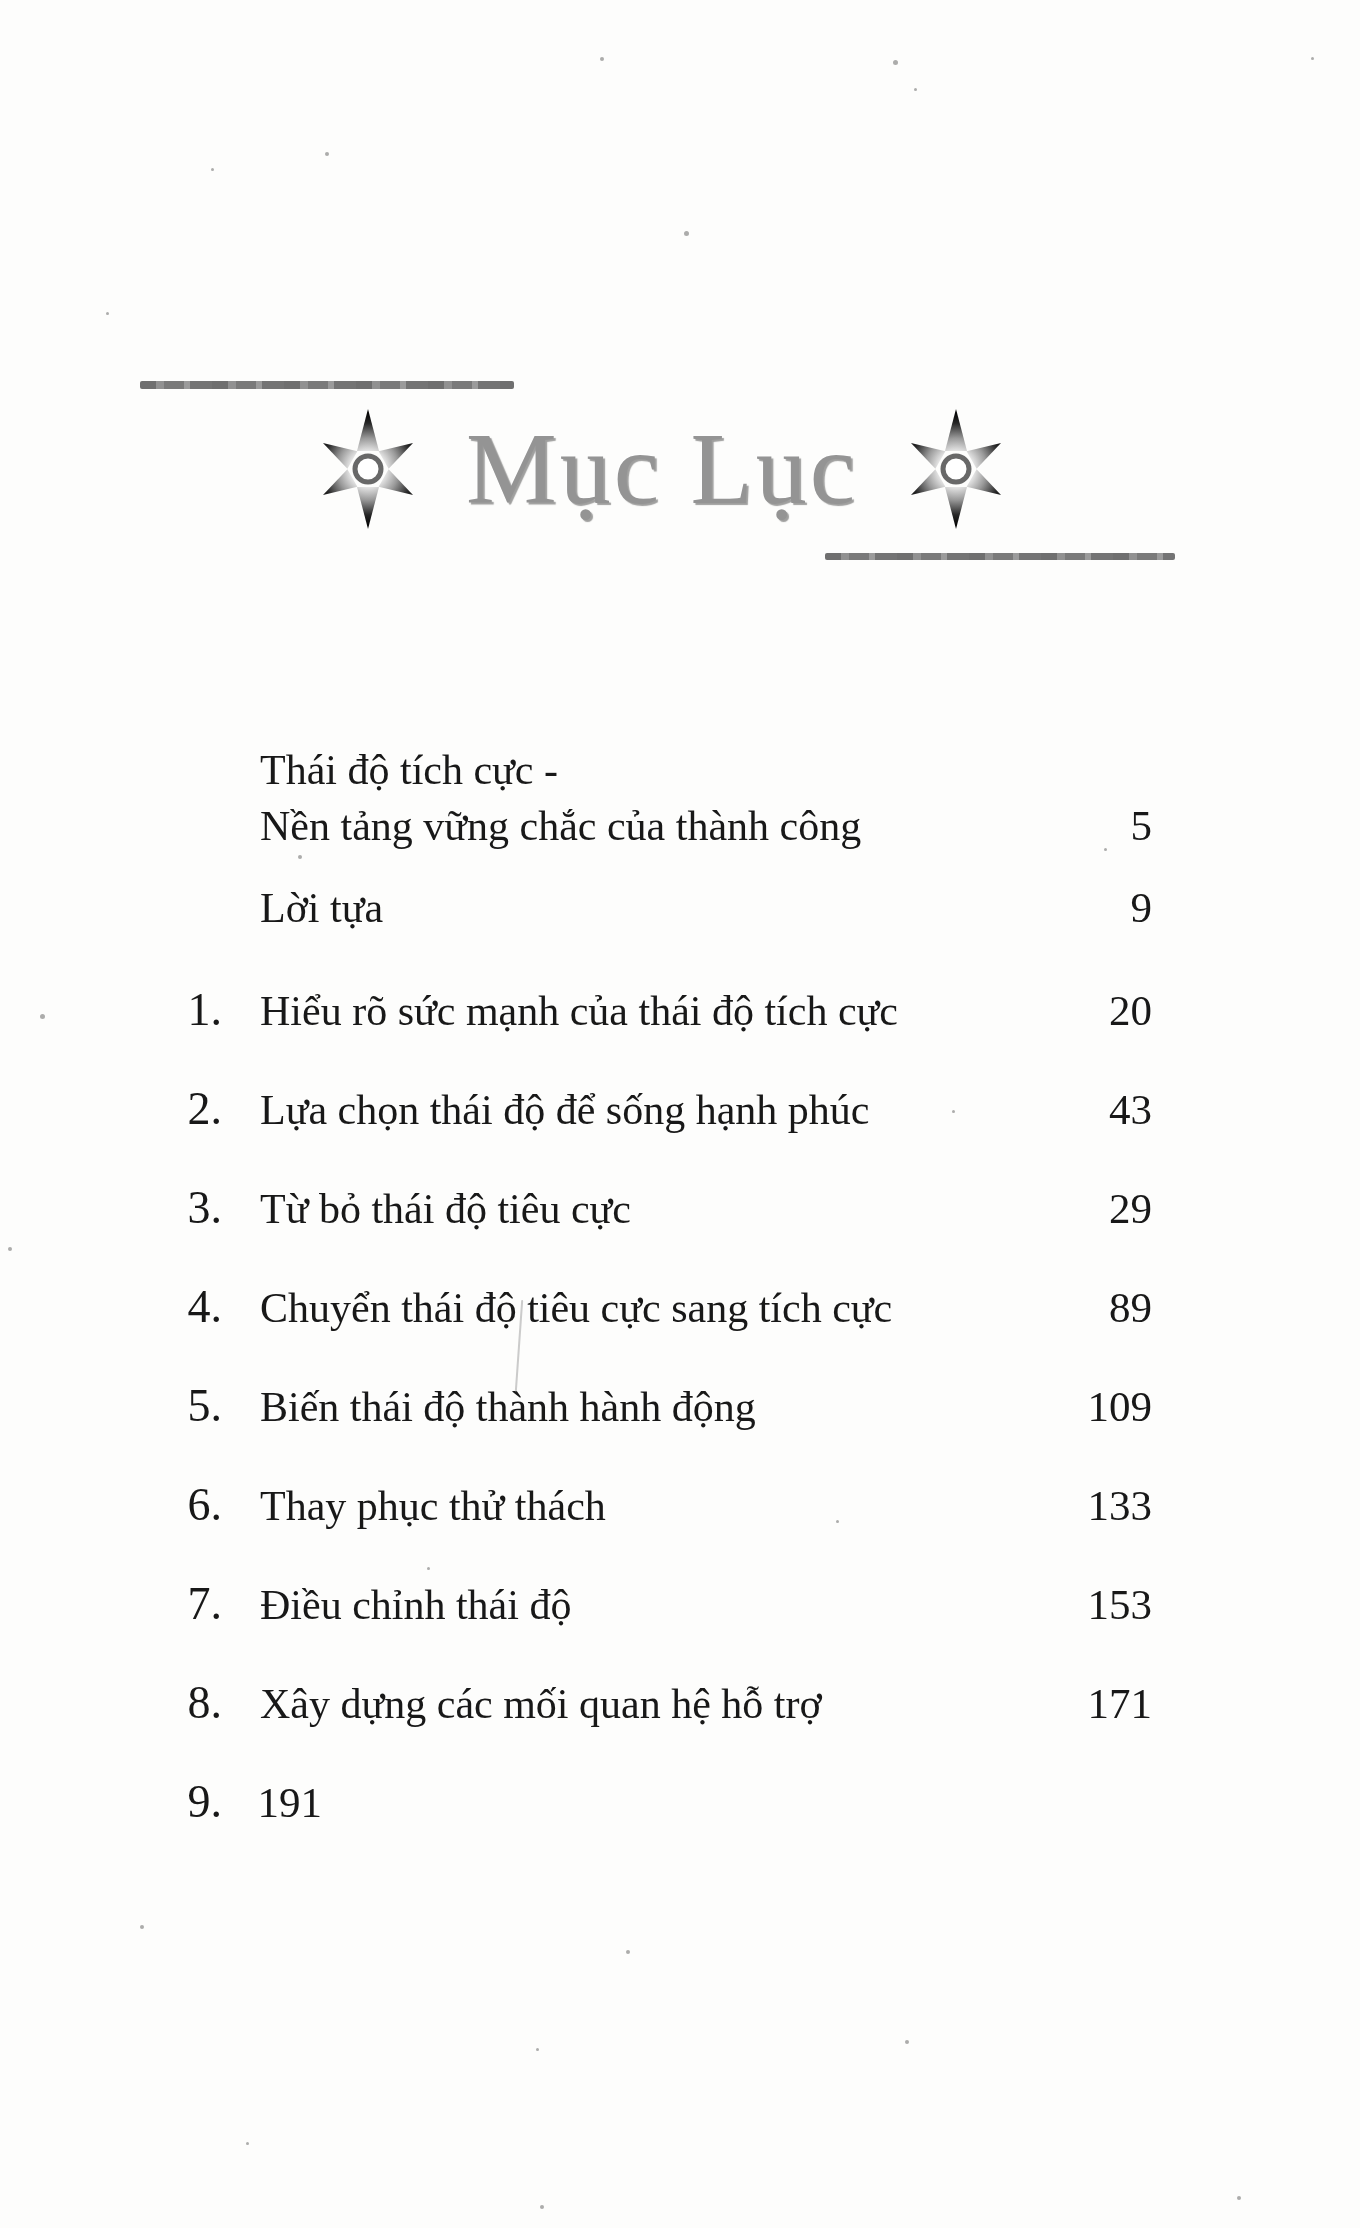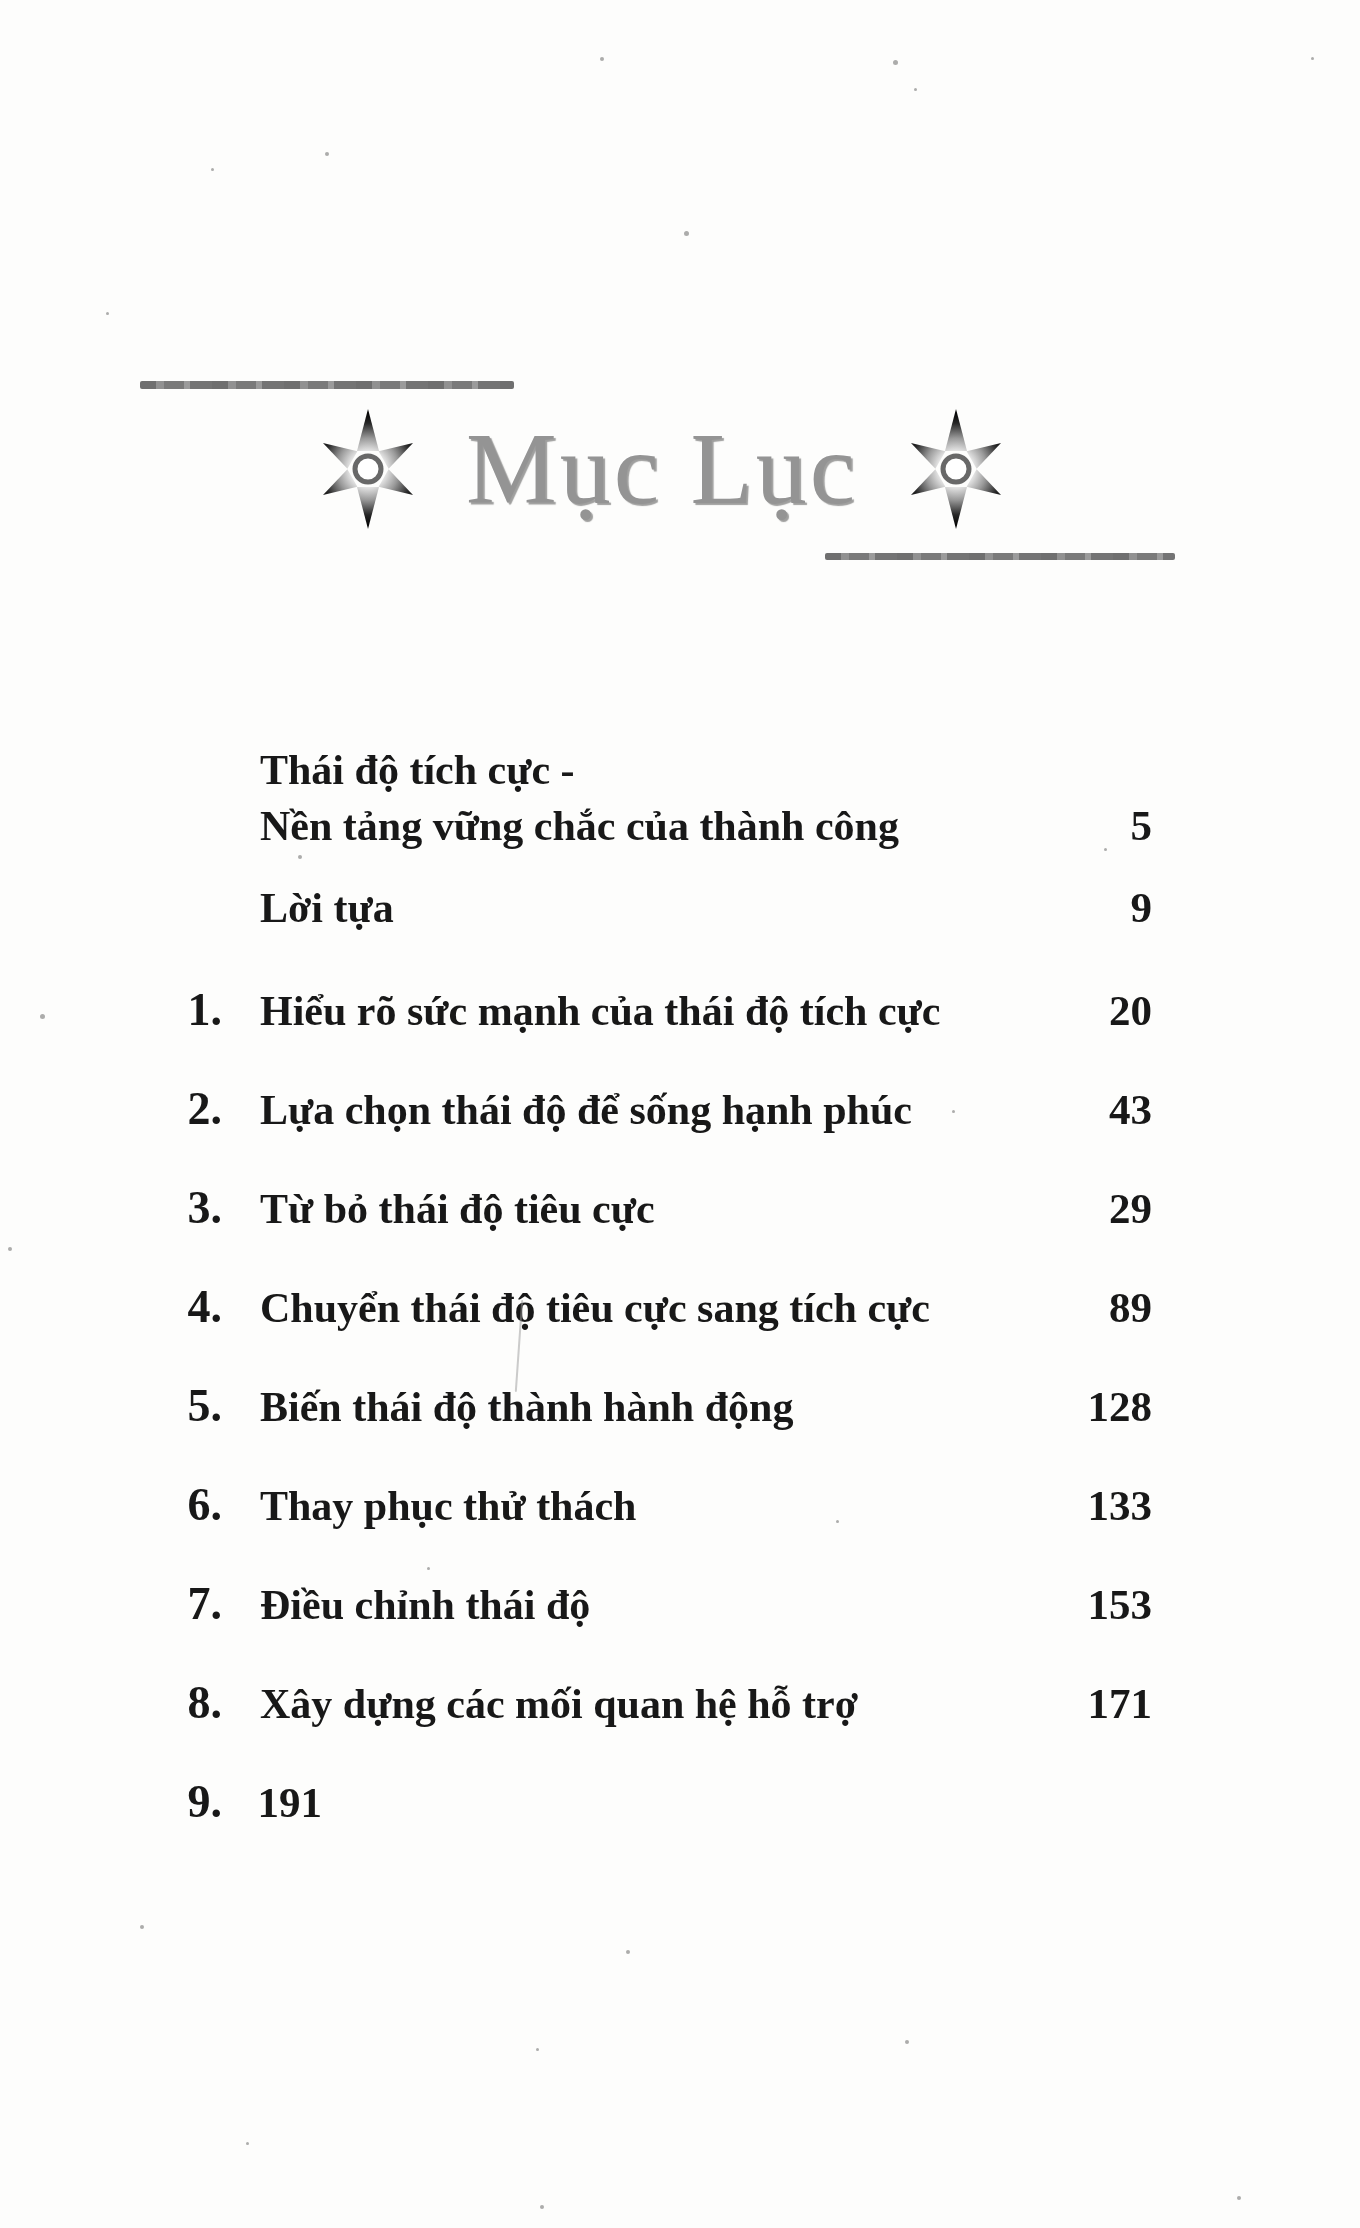--- a/index.html
+++ b/index.html
@@ -53,21 +53,20 @@
     white-space: nowrap;
   }
   .star { width: 116px; height: 128px; flex: 0 0 auto; }
 
   
   .toc {
     position: absolute;
     left: 110px;
     top: 742px;
     width: 1042px;
-    font-weight: bold;
   }
   .toc-row {
     display: flex;
     align-items: baseline;
     font-size: 42px;
     line-height: 56px;
   }
   .toc-row .num {
     flex: 0 0 112px;
     text-align: right;
@@ -182,21 +181,21 @@
 
     <div class="toc-row chapter">
       <span class="num">4.</span>
       <span class="label">Chuyển thái độ tiêu cực sang tích cực</span>
       <span class="pg">89</span>
     </div>
 
     <div class="toc-row chapter">
       <span class="num">5.</span>
       <span class="label">Biến thái độ thành hành động</span>
-      <span class="pg">128</span>
+      <span class="pg">109</span>
     </div>
 
     <div class="toc-row chapter">
       <span class="num">6.</span>
       <span class="label">Thay phục thử thách</span>
       <span class="pg">133</span>
     </div>
 
     <div class="toc-row chapter">
       <span class="num">7.</span>

